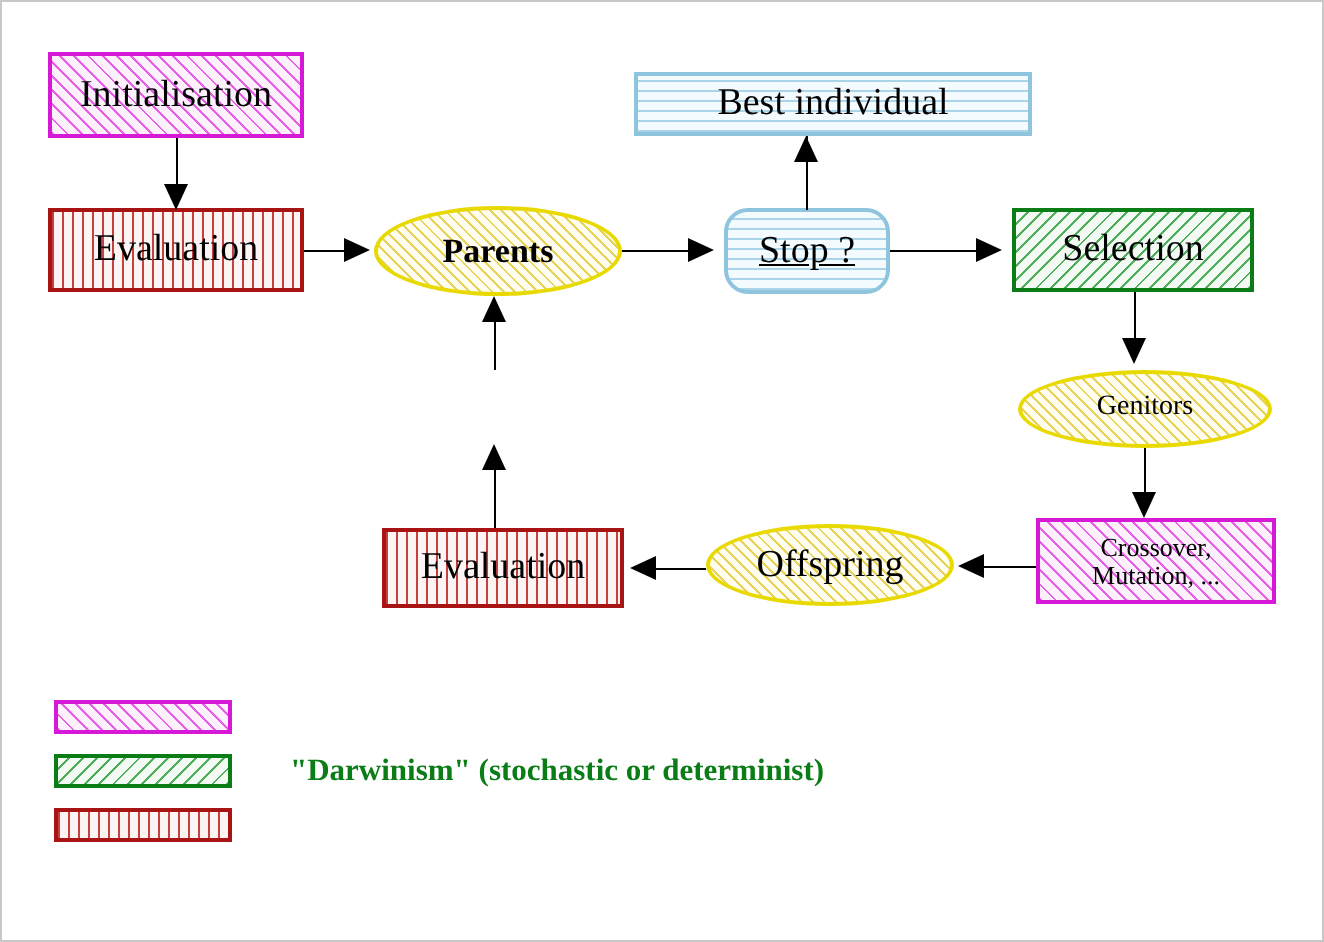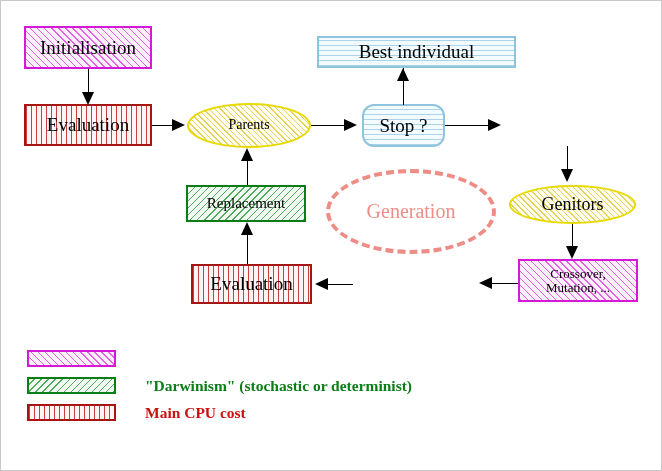--- a/index.html
+++ b/index.html
@@ -32,21 +32,21 @@
   }
   .node .lbl { position: relative; z-index: 2; }
 
   
   .box { border: 2px solid #000; justify-content: center; }
 
   
   .ellipse { border-radius: 50%; }
 
   
-  .roundbox { border-radius: 12px; }
+  .roundbox { border-radius: 12px; text-decoration: underline; }
 
   
   
   .fill-magenta {
     border-color: #d619d6;
     background-color: #fdf0fd;
     background-image: repeating-linear-gradient(45deg,
         #e85fe8 0px, #e85fe8 1px, rgba(255,255,255,0) 1px, rgba(255,255,255,0) 5px);
   }
   
@@ -136,54 +136,54 @@
 <div id="canvas">
 
   <div class="node box fill-magenta" style="left:23px; top:25px; width:128px; height:43px; font-size:19px;">
     <span class="lbl">Initialisation</span>
   </div>
 
   <div class="node box fill-red" style="left:23px; top:103px; width:128px; height:42px; font-size:19px;">
     <span class="lbl">Evaluation</span>
   </div>
 
-  <div class="node ellipse fill-yellow" style="left:186px; top:102px; width:124px; height:45px; font-size:14px;">
+  <div class="node ellipse fill-yellow" style="left:186px; top:102px; width:124px; height:45px; font-size:17px;font-weight:bold;">
     <span class="lbl">Parents</span>
   </div>
 
   <div class="node box roundbox fill-blue" style="left:361px; top:103px; width:83px; height:43px; font-size:19px;">
     <span class="lbl">Stop ?</span>
   </div>
 
   <div class="node box fill-blue" style="left:292px; top:35px; width:199px; height:32px; font-size:19px;margin-left:24px;">
     <span class="lbl">Best individual</span>
   </div>
 
-
-  <div class="node ellipse fill-yellow" style="left:508px; top:184px; width:127px; height:39px; font-size:18px;">
+  <div class="node box fill-green" style="left:505px; top:103px; width:121px; height:42px; font-size:19px;">
+    <span class="lbl">Selection</span>
+  </div>
+
+  <div class="node ellipse fill-yellow" style="left:508px; top:184px; width:127px; height:39px; font-size:14px;">
     <span class="lbl">Genitors</span>
   </div>
 
   <div class="node box fill-magenta" style="left:517px; top:258px; width:120px; height:43px; font-size:13px;">
     <span class="lbl">Crossover,
 Mutation, ...</span>
   </div>
 
+  <div class="node ellipse fill-yellow" style="left:352px; top:261px; width:124px; height:41px; font-size:19px;">
+    <span class="lbl">Offspring</span>
+  </div>
 
   <div class="node box fill-red" style="left:190px; top:263px; width:121px; height:40px; font-size:19px;">
     <span class="lbl">Evaluation</span>
   </div>
 
-  <div class="node box fill-green" style="left:185px; top:184px; width:120px; height:37px; font-size:15px;">
-    <span class="lbl">Replacement</span>
-  </div>
-
-  <div class="node ellipse fill-dashed-salmon" style="left:325px; top:168px; width:170px; height:85px; font-size:20px;">
-    <span class="lbl">Generation</span>
-  </div>
+
 
   <div class="line-v" style="left:87px; top:68px; height:27px;"></div>
   <div class="arrow arrow-d" style="left:81px; top:91px;"></div>
 
   <div class="line-h" style="left:151px; top:124px; width:24px;"></div>
   <div class="arrow arrow-r" style="left:171px; top:118px;"></div>
 
   <div class="line-h" style="left:310px; top:124px; width:35px;"></div>
   <div class="arrow arrow-r" style="left:343px; top:118px;"></div>
 
@@ -217,19 +217,18 @@
       <div class="swatch fill-magenta"></div>
     </div>
 
     <div class="legend-row">
       <div class="swatch fill-green"></div>
       <div class="legend-text t-green">"Darwinism" (stochastic or determinist)</div>
     </div>
 
     <div class="legend-row">
       <div class="swatch fill-red"></div>
-      <div class="legend-text t-red">Main CPU cost</div>
     </div>
 
 
   </div>
 
 </div>
 
 </body></html>

